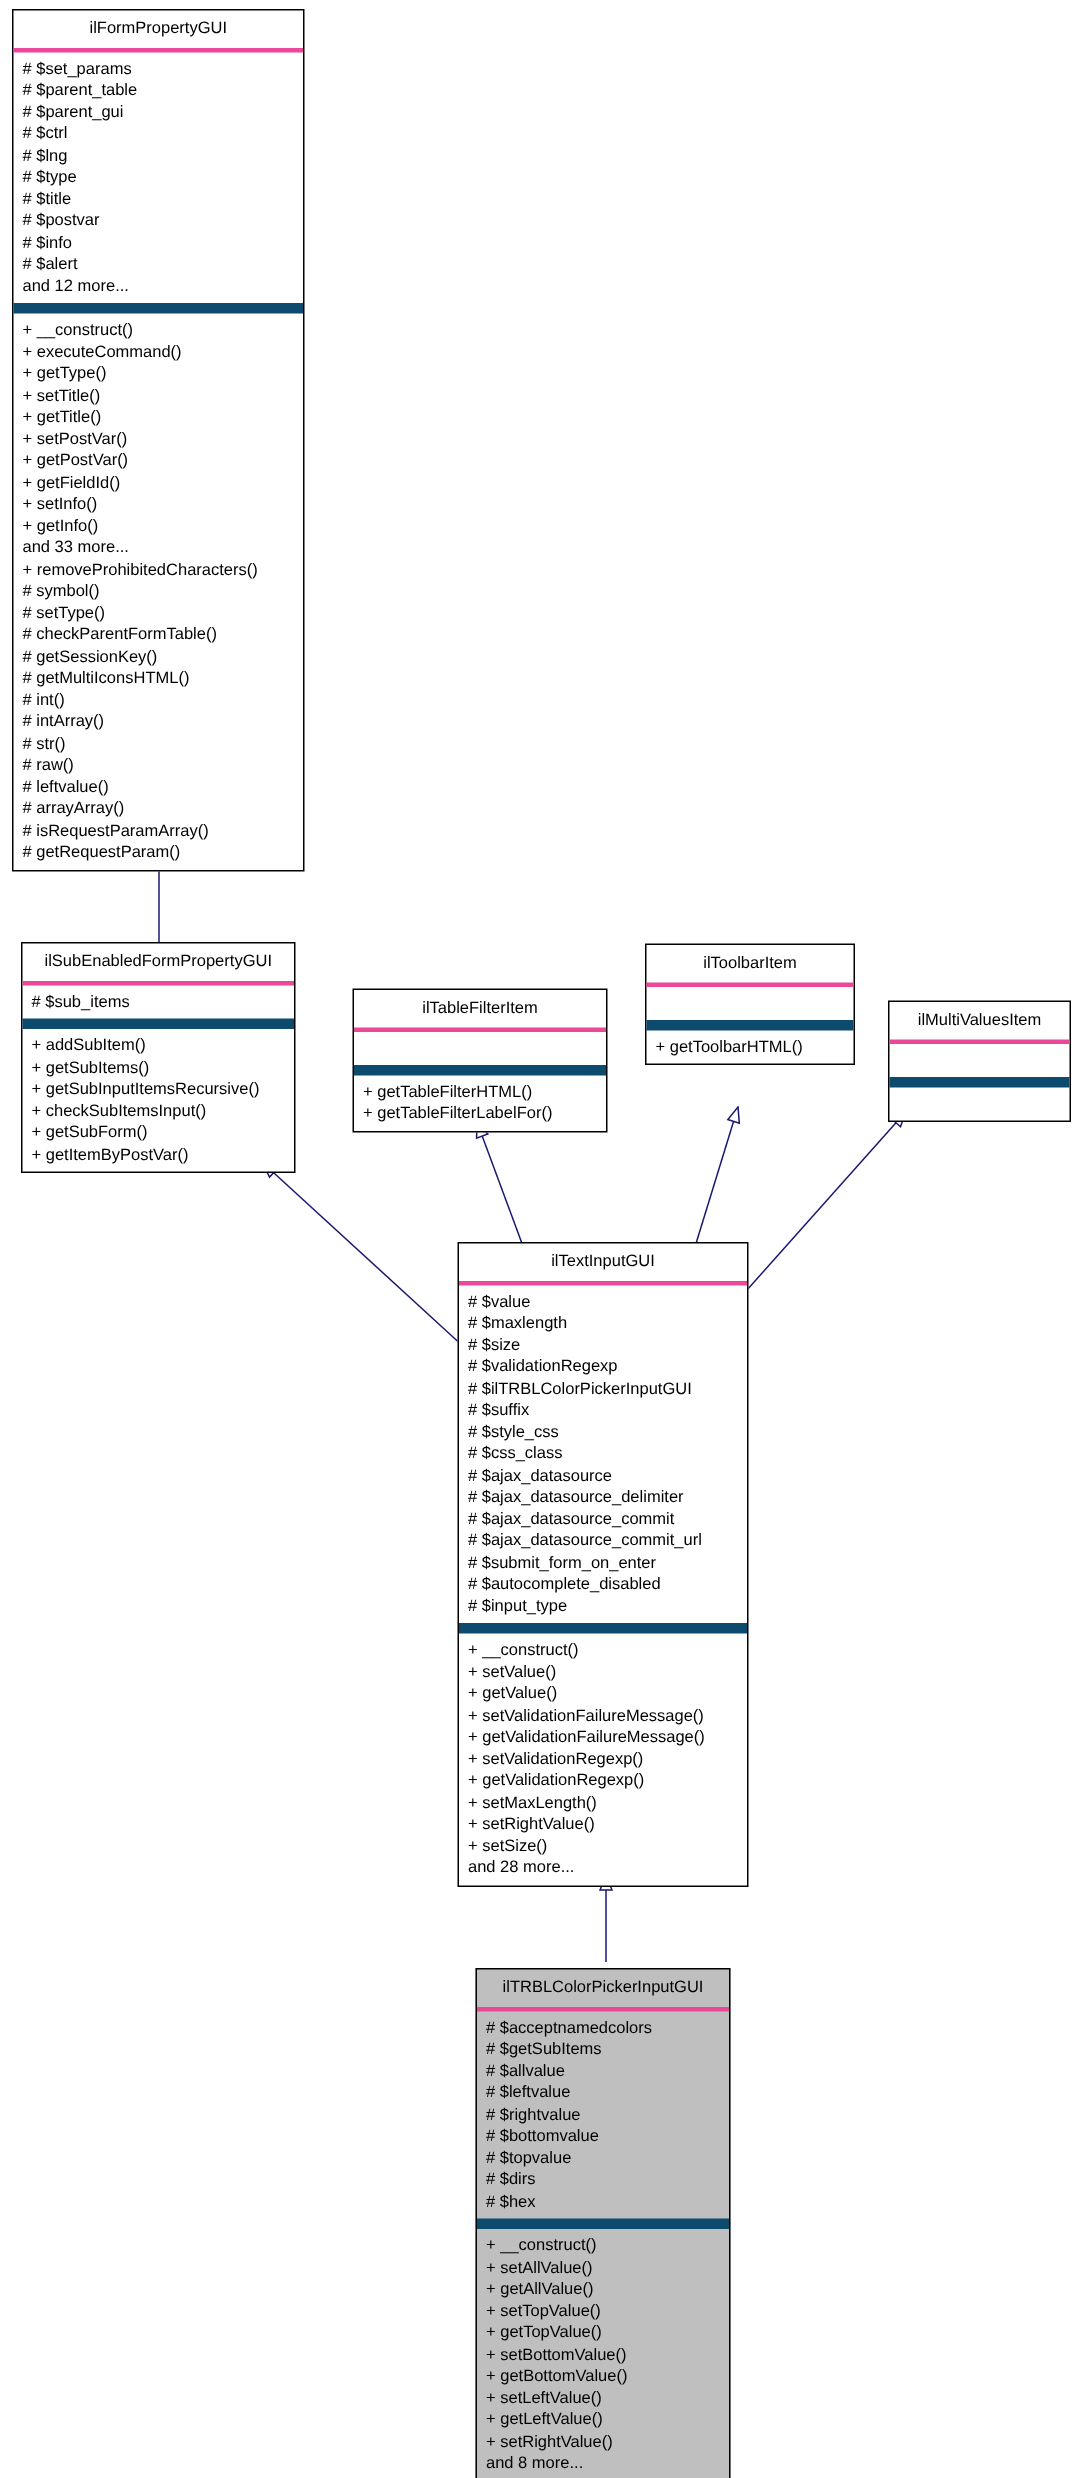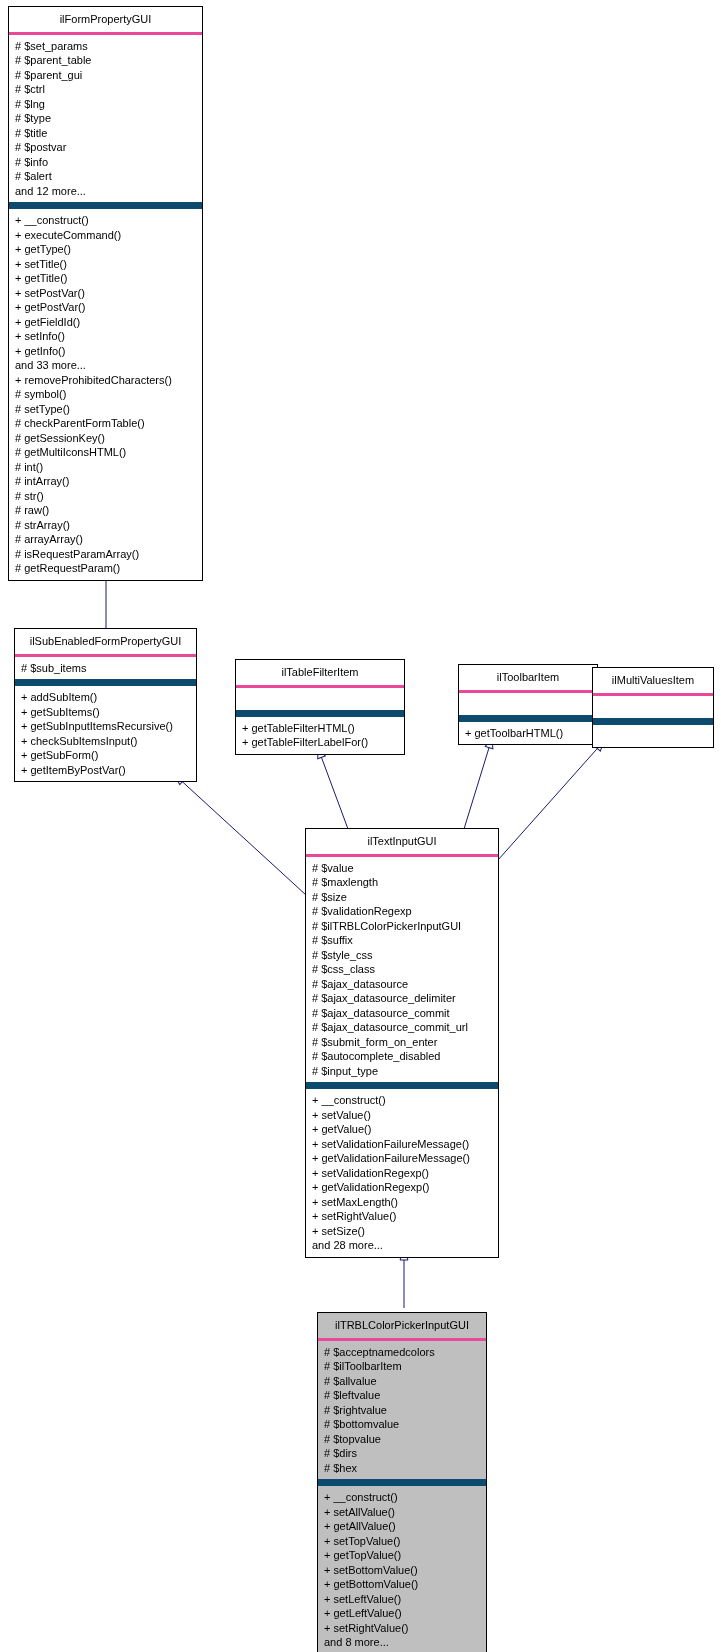--- a/index.html
+++ b/index.html
@@ -21,21 +21,21 @@
   .uml-section{
     padding:4px 6px;min-height:14px;white-space:nowrap;overflow:hidden;
   }
   .uml-methods{border-top:7px solid #0c4a6e;}
   .uml-line{display:block;}
 
   
   #box-ilFormPropertyGUI          {left:8px;   top:6px;    width:193px;}
   #box-ilSubEnabledFormPropertyGUI{left:14px;  top:628px;  width:181px;}
   #box-ilTableFilterItem          {left:235px; top:659px;  width:168px;}
-  #box-ilToolbarItem              {left:430px; top:664px;  width:138px;margin-left:28px;}
+  #box-ilToolbarItem              {left:430px; top:629px;  width:138px;}
   #box-ilMultiValuesItem          {left:592px; top:667px;  width:120px;}
   #box-ilTextInputGUI             {left:305px; top:828px;  width:192px;}
   #box-ilTRBLColorPickerInputGUI  {left:317px; top:1312px; width:168px;}
 </style>
 </head>
 <body>
 
 <svg id="edges" width="721" height="1652">
   <defs>
     <marker id="tri" viewBox="0 0 12 10" markerWidth="12" markerHeight="10" refX="11" refY="5" orient="auto" markerUnits="userSpaceOnUse">
@@ -80,21 +80,21 @@
       <span class="uml-line">+ removeProhibitedCharacters()</span>
       <span class="uml-line"># symbol()</span>
       <span class="uml-line"># setType()</span>
       <span class="uml-line"># checkParentFormTable()</span>
       <span class="uml-line"># getSessionKey()</span>
       <span class="uml-line"># getMultiIconsHTML()</span>
       <span class="uml-line"># int()</span>
       <span class="uml-line"># intArray()</span>
       <span class="uml-line"># str()</span>
       <span class="uml-line"># raw()</span>
-      <span class="uml-line"># strArray()</span>
+      <span class="uml-line"># leftvalue()</span>
       <span class="uml-line"># arrayArray()</span>
       <span class="uml-line"># isRequestParamArray()</span>
       <span class="uml-line"># getRequestParam()</span>
     </div>
 </div>
 
 <div class="uml-box" id="box-ilSubEnabledFormPropertyGUI">
   <div class="uml-title">ilSubEnabledFormPropertyGUI</div>
   <div class="uml-section uml-attrs">
       <span class="uml-line"># $sub_items</span>
@@ -163,21 +163,21 @@
       <span class="uml-line">+ setRightValue()</span>
       <span class="uml-line">+ setSize()</span>
       <span class="uml-line">and 28 more...</span>
     </div>
 </div>
 
 <div class="uml-box highlight" id="box-ilTRBLColorPickerInputGUI">
   <div class="uml-title">ilTRBLColorPickerInputGUI</div>
   <div class="uml-section uml-attrs">
       <span class="uml-line"># $acceptnamedcolors</span>
-      <span class="uml-line"># $ilToolbarItem</span>
+      <span class="uml-line"># $getSubItems</span>
       <span class="uml-line"># $allvalue</span>
       <span class="uml-line"># $leftvalue</span>
       <span class="uml-line"># $rightvalue</span>
       <span class="uml-line"># $bottomvalue</span>
       <span class="uml-line"># $topvalue</span>
       <span class="uml-line"># $dirs</span>
       <span class="uml-line"># $hex</span>
     </div>
   <div class="uml-section uml-methods">
       <span class="uml-line">+ __construct()</span>

